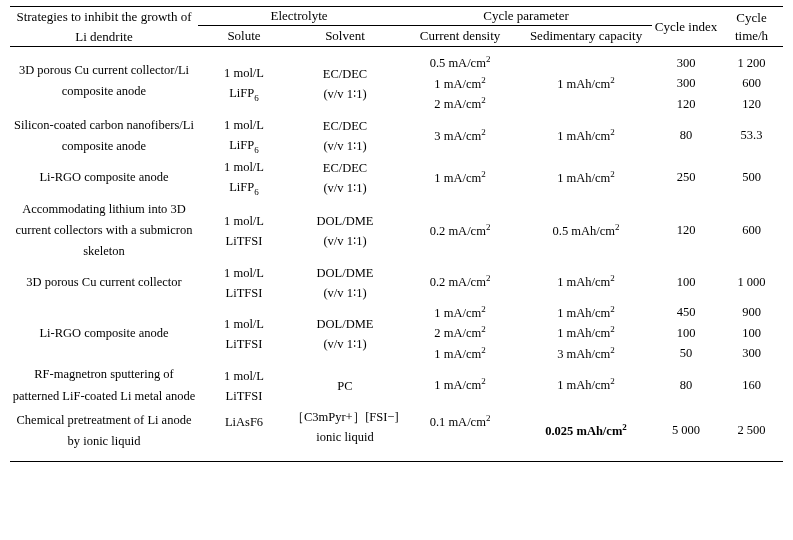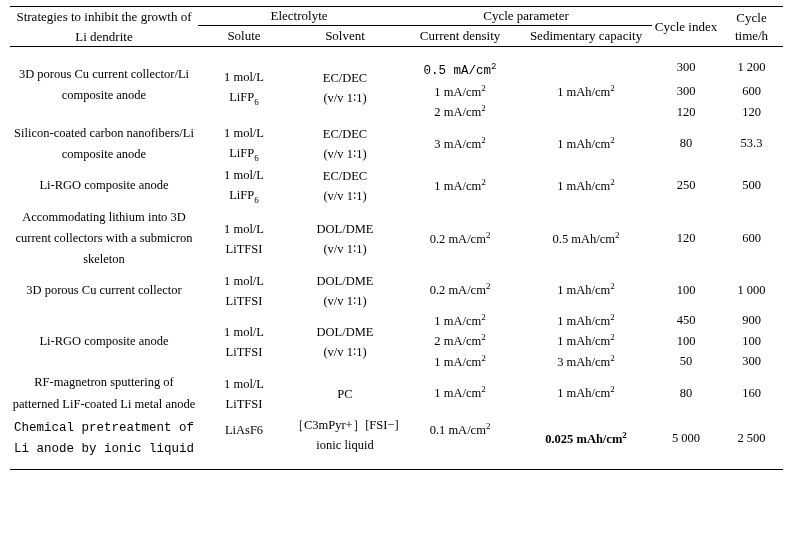--- a/index.html
+++ b/index.html
@@ -138,21 +138,21 @@
         <tr class="subrow first-body-row">
           <td rowspan="3" class="cell cell-strat" style="border-top: 0.9px solid rgb(0, 0, 0); ">3D porous Cu current collector/Li composite anode</td>
           <td rowspan="3" class="cell cell-two-line" style="border-top: 0.9px solid rgb(0, 0, 0); padding-top: 6px;">
             <div>1 mol/L</div>
             <div>LiFP<span class="sub">6</span></div>
           </td>
           <td rowspan="3" class="cell cell-two-line" style="border-top: 0.9px solid rgb(0, 0, 0); padding-top: 6px;">
             <div>EC/DEC</div>
             <div>(v/v 1∶1)</div>
           </td>
-          <td class="cell" style="border-top: 0.9px solid rgb(0, 0, 0); padding-top: 14px; font-family: Liberation Mono, monospace;">0.5 mA/cm<span class="sup">2</span></td>
+          <td class="cell" style="border-top: 0.9px solid rgb(0, 0, 0); padding-top: 6px;">0.5 mA/cm<span class="sup">2</span></td>
           <td class="cell" style="border-top: 0.9px solid rgb(0, 0, 0); padding-top: 6px;"></td>
           <td class="cell" style="border-top: 0.9px solid rgb(0, 0, 0); padding-top: 6px;">300</td>
           <td class="cell" style="border-top: 0.9px solid rgb(0, 0, 0); padding-top: 6px;">1 200</td>
         </tr>
         <tr class="subrow">
           <td class="cell">1 mA/cm<span class="sup">2</span></td>
           <td class="cell">1 mAh/cm<span class="sup">2</span></td>
           <td class="cell">300</td>
           <td class="cell">600</td>
         </tr>
@@ -257,21 +257,21 @@
           </td>
           <td rowspan="1" class="cell cell-two-line">
             <div>PC</div>
           </td>
           <td class="cell">1 mA/cm<span class="sup">2</span></td>
           <td class="cell">1 mAh/cm<span class="sup">2</span></td>
           <td class="cell">80</td>
           <td class="cell">160</td>
         </tr>
         <tr class="subrow">
-          <td rowspan="1" class="cell cell-strat" style="border-bottom: 1.6px solid rgb(0, 0, 0); padding-bottom: 6px; font-family: Liberation Mono, monospace;">Chemical pretreatment of Li anode by ionic liquid</td>
+          <td rowspan="1" class="cell cell-strat" style="border-bottom: 1.6px solid rgb(0, 0, 0); padding-bottom: 6px;">Chemical pretreatment of Li anode by ionic liquid</td>
           <td rowspan="1" class="cell cell-two-line" style="border-bottom: 1.6px solid rgb(0, 0, 0); padding-bottom: 24px;">
             <div>LiAsF6</div>
           </td>
           <td rowspan="1" class="cell cell-two-line" style="border-bottom: 1.6px solid rgb(0, 0, 0); padding-bottom: 14px;">
             <div>［C3mPyr+］[FSI−] ionic liquid</div>
           </td>
           <td class="cell" style="border-bottom: 1.6px solid rgb(0, 0, 0); padding-bottom: 24px;">0.1 mA/cm<span class="sup">2</span></td>
           <td class="cell" style="border-bottom: 1.6px solid rgb(0, 0, 0); padding-bottom: 6px; font-weight: bold;">0.025 mAh/cm<span class="sup">2</span></td>
           <td class="cell" style="border-bottom: 1.6px solid rgb(0, 0, 0); padding-bottom: 6px;">5 000</td>
           <td class="cell" style="border-bottom: 1.6px solid rgb(0, 0, 0); padding-bottom: 6px;">2 500</td>

